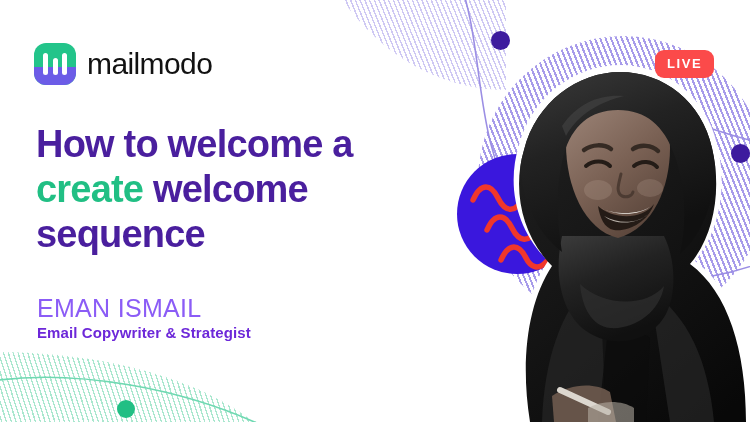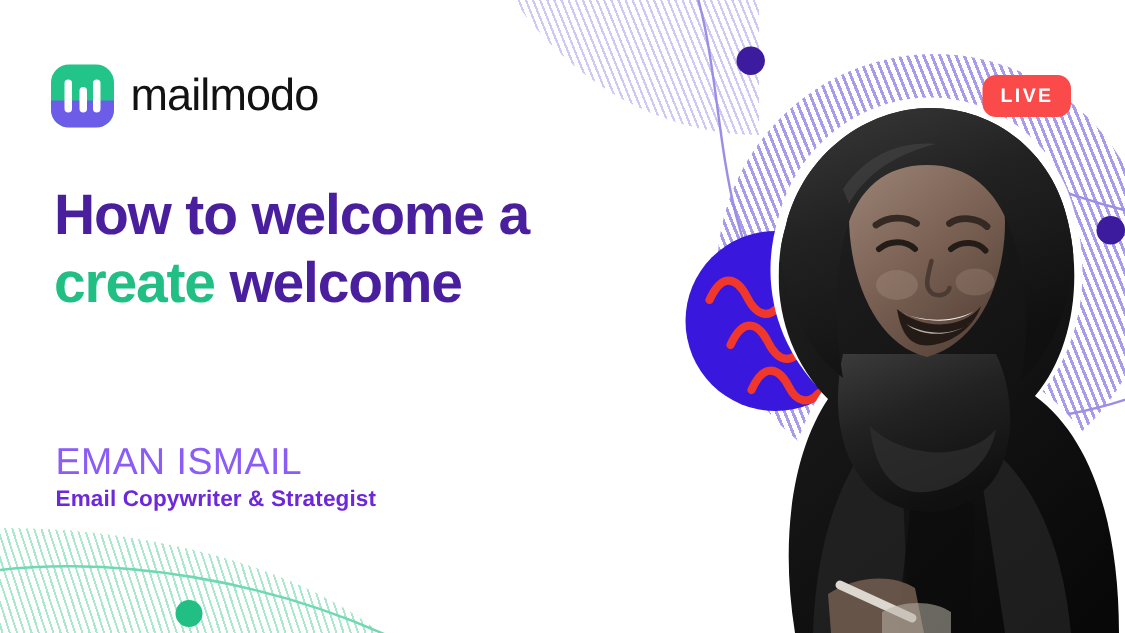--- a/index.html
+++ b/index.html
@@ -309,20 +309,21 @@
       <div class="bar b1"></div>
       <div class="bar b2"></div>
       <div class="bar b3"></div>
     </div>
     <div class="logo-word">mailmodo</div>
   </div>
 
   <div class="headline">
     <span>How to welcome a</span><br>
     <span class="accent">create</span><span> welcome</span><br>
+    <span>sequence</span>
   </div>
 
   <div class="speaker-name">EMAN ISMAIL</div>
   <div class="speaker-title">Email Copywriter &amp; Strategist</div>
 
   <div class="live-badge">LIVE</div>
 
 </div>
 
 </body></html>

